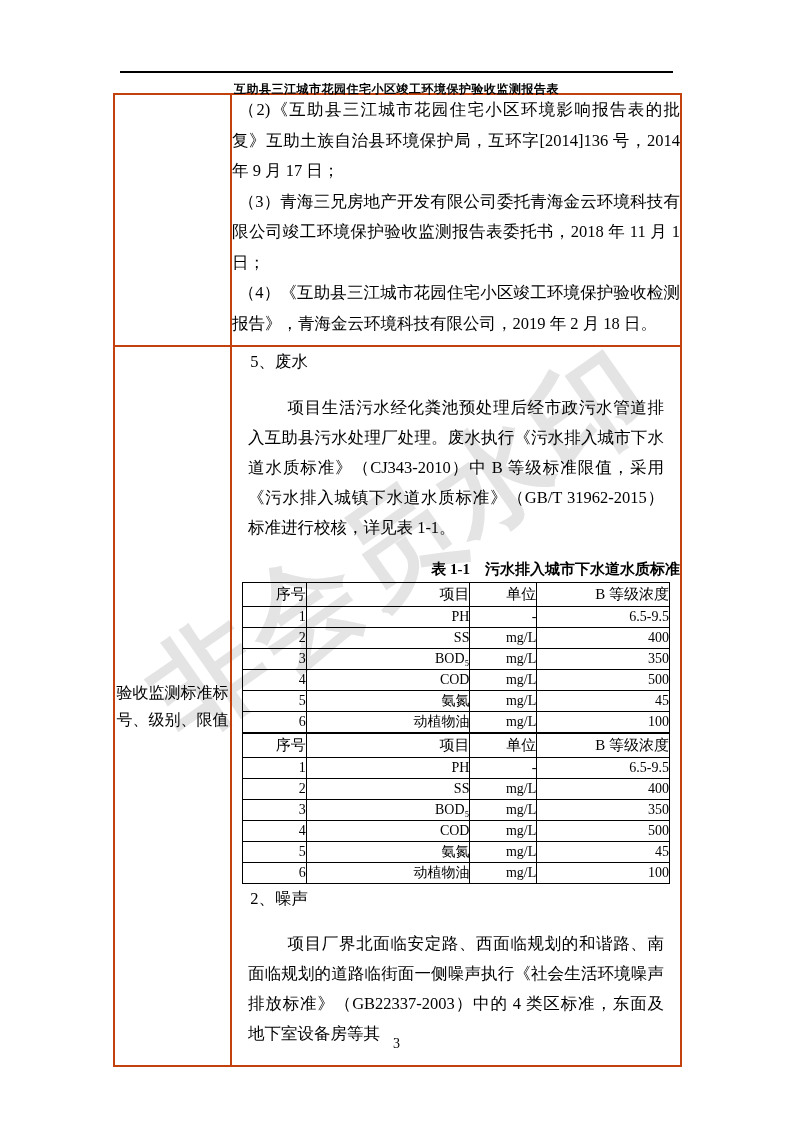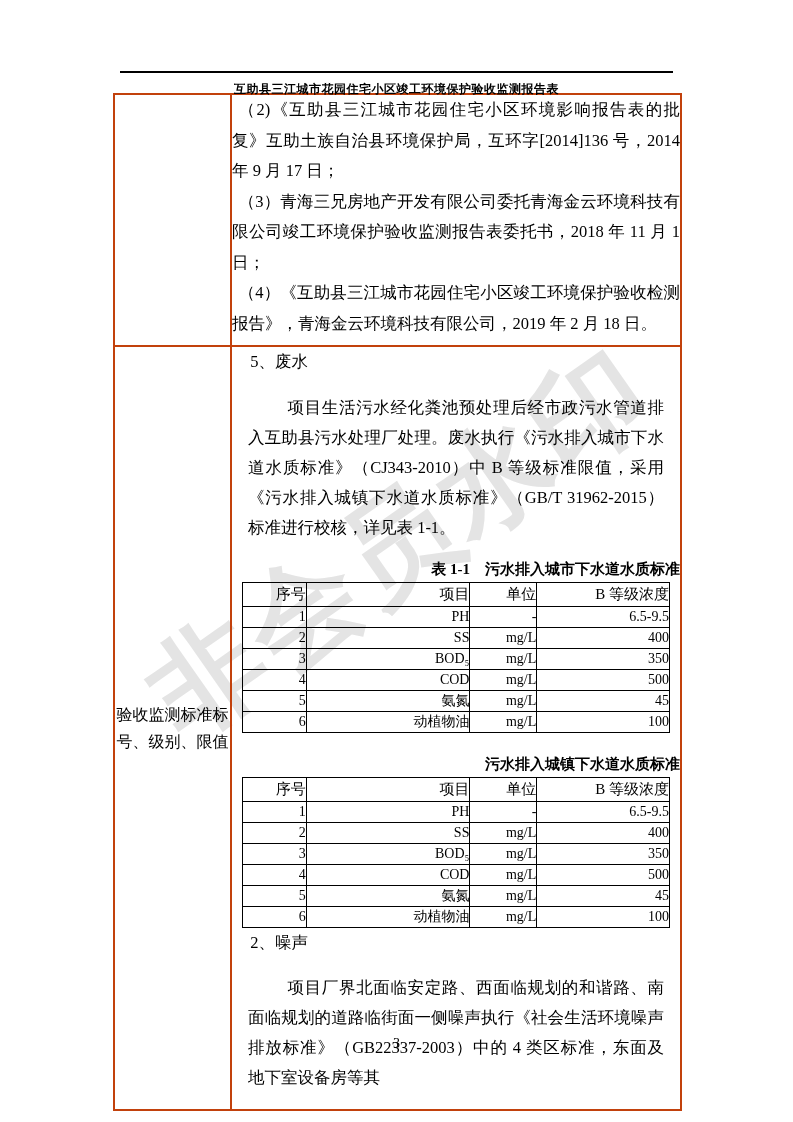--- a/index.html
+++ b/index.html
@@ -201,21 +201,20 @@
                 </tr>
                 <tr>
                   <td>6</td>
                   <td>动植物油</td>
                   <td>mg/L</td>
                   <td>100</td>
                 </tr>
               </tbody>
         </table>
 
-        <div class="std-title second">污水排入城镇下水道水质标准</div>
         <table class="std">
           <colgroup>
                 <col class="c-no">
                 <col class="c-item">
                 <col class="c-unit">
                 <col class="c-b">
               </colgroup>
           <thead>
             <tr>
                   <th>序号</th>

